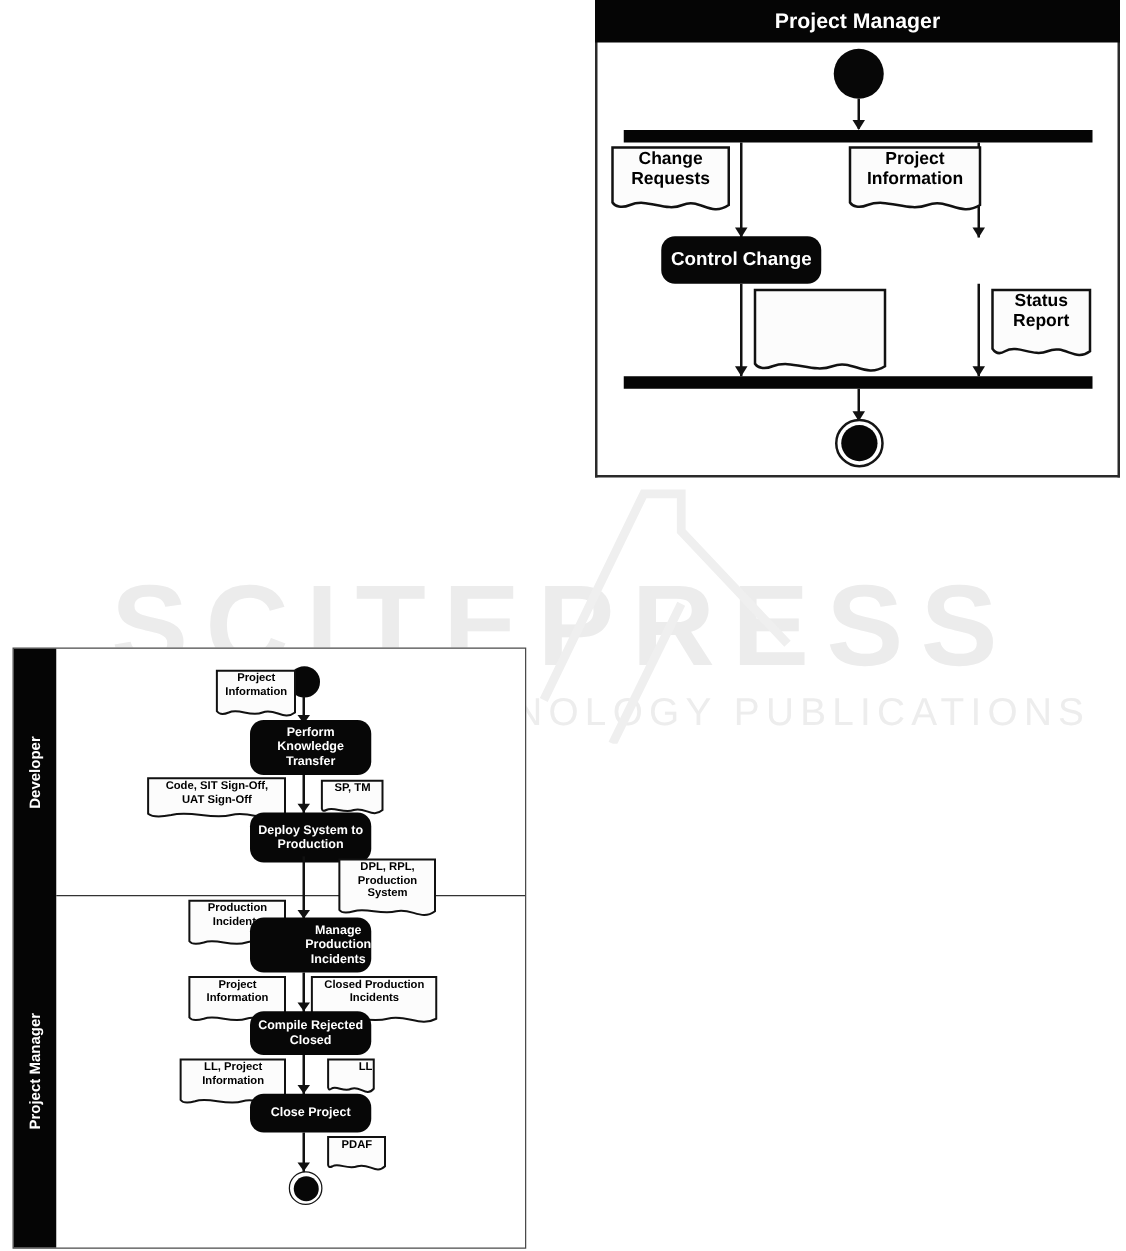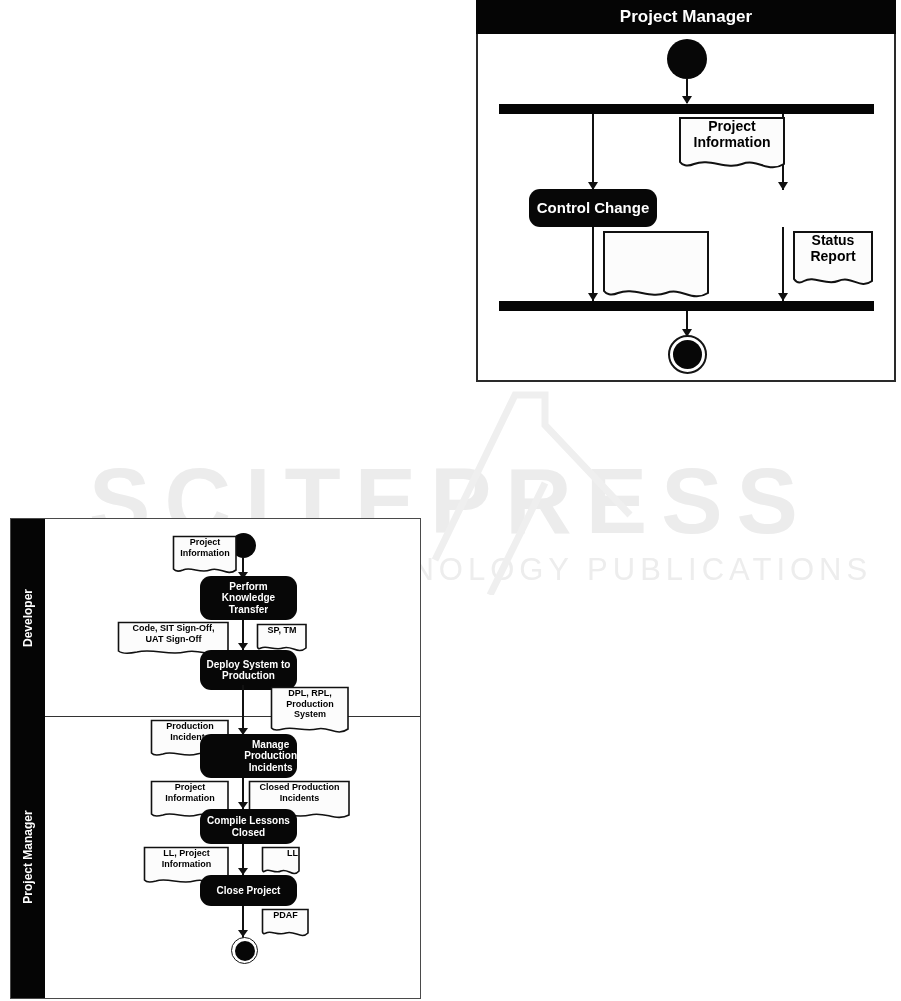--- a/index.html
+++ b/index.html
@@ -142,20 +142,29 @@
     <div class="arrowhead" style="left:204px;top:62px;"></div>
 
     <div class="bar" style="left:21px;top:70px;width:375px;height:10px;"></div>
 
     <div class="edge" style="left:114px;top:80px;height:76px;"></div>
     <div class="arrowhead" style="left:110px;top:148px;"></div>
 
     <div class="edge" style="left:304px;top:80px;height:76px;"></div>
     <div class="arrowhead" style="left:300px;top:148px;"></div>
 
+    <div class="note" style="left:10px;top:82px;width:97px;height:56px;">
+      <svg width="97" height="56" viewBox="0 0 97 56">
+        <path d="M2,2 L95,2 L95,48 C80,58 72,42 58,48 C44,54 30,42 16,48 C9,51 4,49 2,46 Z" fill="#fcfcfc" stroke="#111" stroke-width="2"></path>
+      </svg>
+      <div class="note-text" style="font-size:14px;">
+        <div>Change</div>
+        <div>Requests</div>
+      </div>
+    </div>
 
     <div class="note" style="left:200px;top:82px;width:108px;height:56px;">
       <svg width="108" height="56" viewBox="0 0 108 56">
         <path d="M2,2 L106,2 L106,48 C90,58 80,42 64,48 C48,54 32,42 16,48 C9,51 4,49 2,46 Z" fill="#fcfcfc" stroke="#111" stroke-width="2"></path>
       </svg>
       <div class="note-text" style="font-size:14px;">
         <div>Project</div>
         <div>Information</div>
       </div>
     </div>
@@ -312,21 +321,21 @@
         <path d="M1.5,1.5 L101,1.5 L101,35 C88,42 77,31 62,35 C47,39 30,31 17,35 C8,37 3,36 1.5,34 Z" fill="#fcfcfc" stroke="#111" stroke-width="1.6"></path>
       </svg>
       <div class="note-text" style="font-size:9px;">
         <div>Closed Production</div>
         <div>Incidents</div>
       </div>
     </div>
 
     <div class="act" style="left:155px;top:290px;width:97px;height:35px;font-size:10px;">
       <div>
-        <div>Compile Lessons</div>
+        <div>Compile Rejected</div>
         <div>Closed</div>
       </div>
     </div>
 
     <div class="edge" style="left:197px;top:325px;height:33px;"></div>
     <div class="arrowhead" style="left:193px;top:349px;border-top-width:7px;"></div>
 
     <div class="note" style="left:98px;top:327px;width:87px;height:42px;">
       <svg width="87" height="42" viewBox="0 0 87 42">
         <path d="M1.5,1.5 L85,1.5 L85,35 C73,42 64,31 51,35 C38,39 24,31 13,35 C6,37 3,36 1.5,34 Z" fill="#fcfcfc" stroke="#111" stroke-width="1.6"></path>

